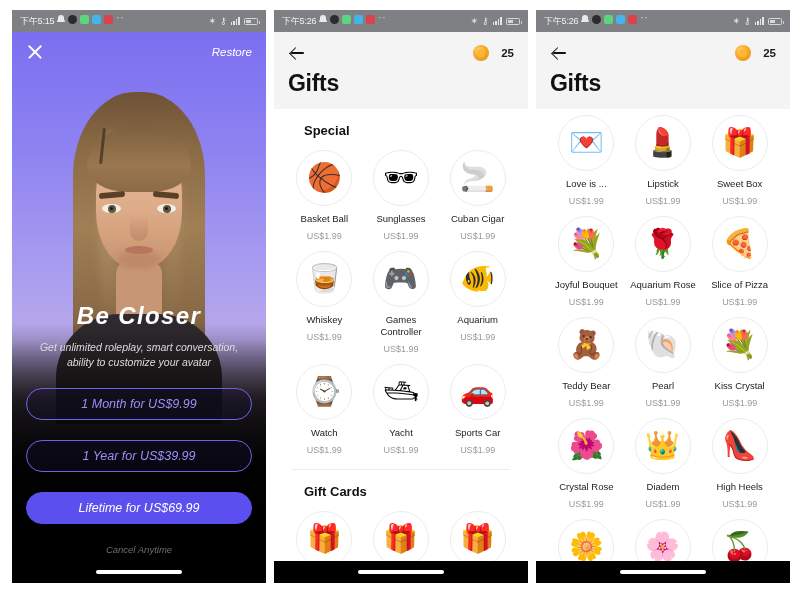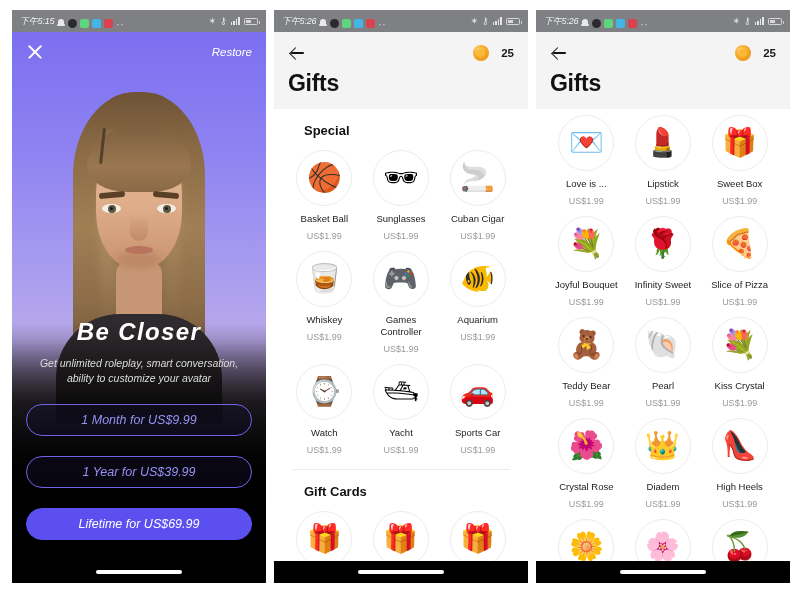--- a/index.html
+++ b/index.html
@@ -31,21 +31,21 @@
     height: 22px;
     background: #7e8084;
     display: flex;
     align-items: center;
     padding: 0 8px;
     color: #f2f2f2;
     font-size: 9px;
     position: relative;
     z-index: 5;
   }
-  .sb-left { display: flex; align-items: flex-end; gap: 3px; font-style: italic; }
+  .sb-left { display: flex; align-items: flex-start; gap: 3px; }
   .sb-time { font-size: 9px; letter-spacing: -0.2px; white-space: nowrap; }
   .sb-ico { width: 9px; height: 9px; border-radius: 2px; display: inline-block; }
   .sb-ico.bell { background: transparent; position: relative; width: 8px; }
   .sb-ico.bell:before {
     content: ""; position: absolute; left: 1px; top: 0px;
     width: 6px; height: 6px; border-radius: 50% 50% 0 0;
     background: #e9e9ea;
   }
   .sb-ico.bell:after {
     content: ""; position: absolute; left: 0px; top: 5px;
@@ -167,21 +167,21 @@
   .pw-close:before, .pw-close:after {
     content: ""; position: absolute; left: 0; top: 8px; width: 18px; height: 1.8px;
     background: #fff; border-radius: 1px;
   }
   .pw-close:before { transform: rotate(45deg); }
   .pw-close:after { transform: rotate(-45deg); }
   .pw-restore { color: #fff; font-size: 11.5px; cursor: pointer; }
 
   .pw-content {
     position: absolute; left: 0; right: 0; bottom: 0; z-index: 3;
-    padding: 0 14px 0 14px; text-align: center;
+    padding: 0 14px 16px 14px; text-align: center;
   }
   .pw-title {
     color: #fff; font-size: 24px; font-weight: bold; letter-spacing: 1.4px;
     margin-bottom: 10px;
   }
   .pw-sub {
     color: #dcdcdc; font-size: 10.5px; line-height: 1.45; margin-bottom: 18px;
     padding: 0 8px;
   }
   .pw-btn {
@@ -495,21 +495,21 @@
             <div class="g-name">Sweet Box</div>
             <div class="g-price">US$1.99</div>
           </div>
           <div class="g-cell">
             <div class="g-circle">💐</div>
             <div class="g-name">Joyful Bouquet</div>
             <div class="g-price">US$1.99</div>
           </div>
           <div class="g-cell">
             <div class="g-circle">🌹</div>
-            <div class="g-name">Infinity Sweet</div>
+            <div class="g-name">Aquarium Rose</div>
             <div class="g-price">US$1.99</div>
           </div>
           <div class="g-cell">
             <div class="g-circle">🍕</div>
             <div class="g-name">Slice of Pizza</div>
             <div class="g-price">US$1.99</div>
           </div>
           <div class="g-cell">
             <div class="g-circle">🧸</div>
             <div class="g-name">Teddy Bear</div>

